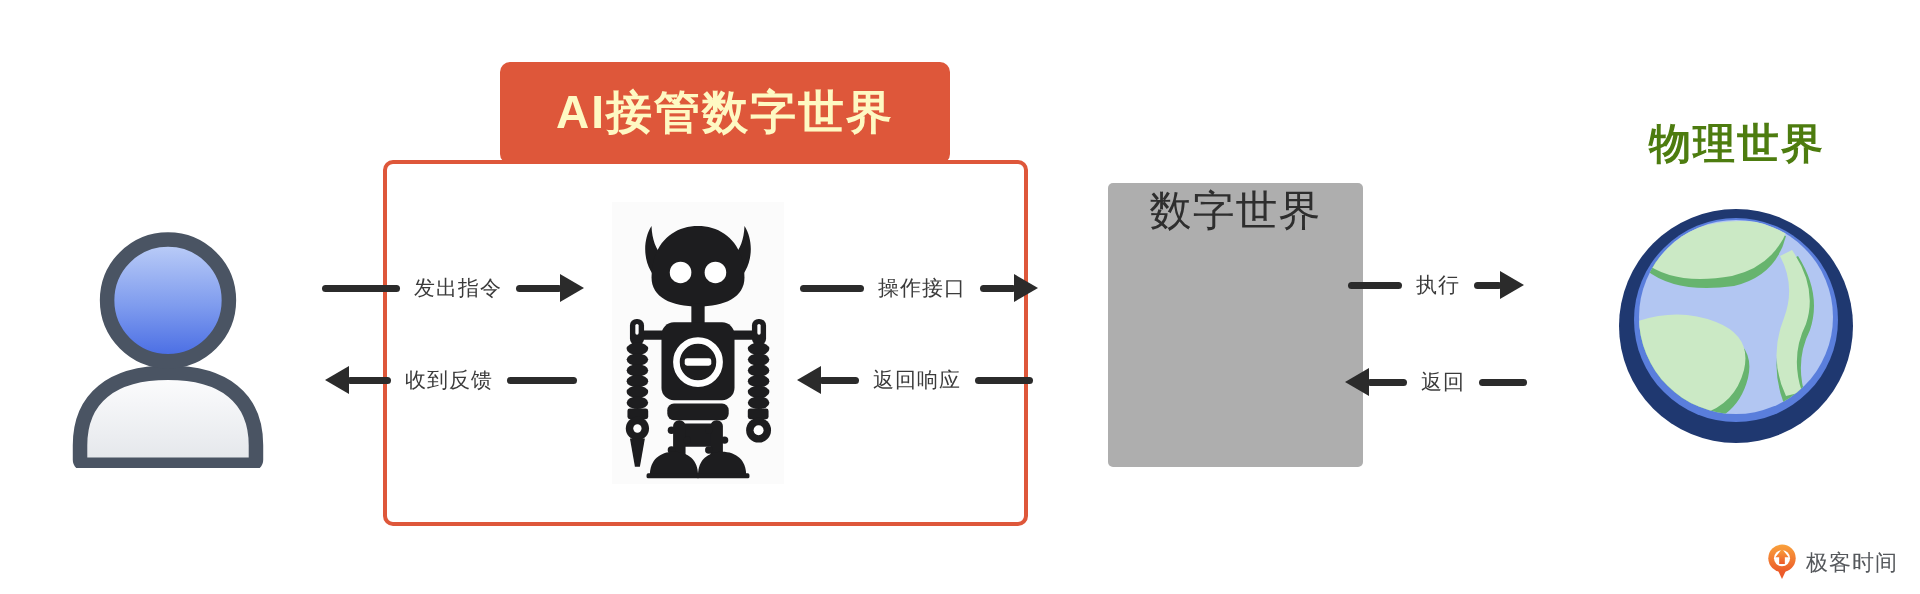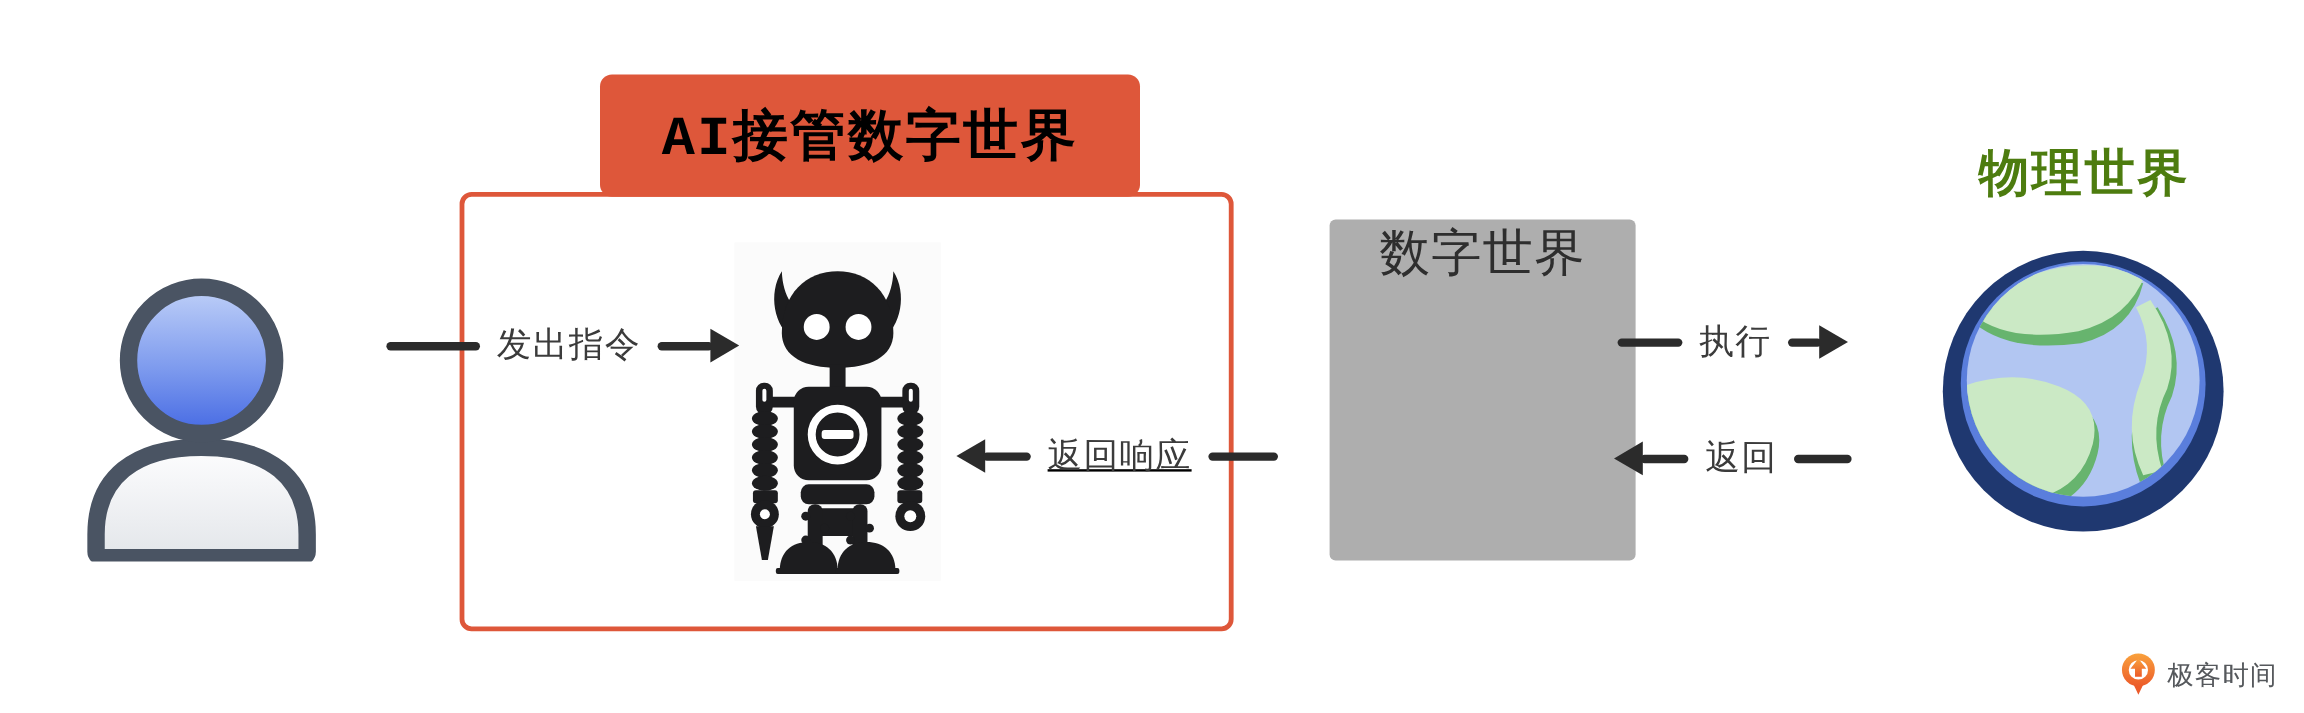--- a/index.html
+++ b/index.html
@@ -8,21 +8,21 @@
     font-family:"Liberation Sans","DejaVu Sans",sans-serif;
   }
   
   .ai-box{
     position:absolute;left:383px;top:160px;width:645px;height:366px;
     border:4px solid #DE573A;border-radius:10px;background:transparent;box-sizing:border-box;
   }
   .ai-title{
     position:absolute;left:500px;top:62px;width:450px;height:102px;
     background:#DE573A;border-radius:10px;display:flex;align-items:center;justify-content:center;
-    color:#000000;font-size:46px;font-weight:bold;letter-spacing:2px;z-index:3;font-family:Liberation Mono, monospace;
+    color:#fef9c3;font-size:46px;font-weight:bold;letter-spacing:2px;z-index:3;
   }
   
   .robot-wrap{position:absolute;left:612px;top:202px;width:172px;height:282px;background:#fbfbfb;
     display:flex;align-items:center;justify-content:center;z-index:2;}
   .robot-wrap svg{width:166px;height:274px;}
   
   .person-wrap{position:absolute;left:52px;top:210px;width:232px;height:258px;}
   .person-wrap svg{width:100%;height:100%;}
   
   .digital-box{
@@ -39,21 +39,21 @@
   .globe-wrap{position:absolute;left:1616px;top:202px;width:240px;height:248px;}
   .globe-wrap svg{width:240px;height:248px;}
   
   .flow{position:absolute;display:flex;align-items:center;gap:14px;height:32px;z-index:4;}
   .seg{height:7px;background:#2b2b2b;border-radius:4px;flex:none;}
   .arrow-r,.arrow-l{display:flex;align-items:center;flex:none;}
   .head-r{width:0;height:0;border-top:14px solid transparent;border-bottom:14px solid transparent;
     border-left:24px solid #2b2b2b;margin-left:-2px;}
   .head-l{width:0;height:0;border-top:14px solid transparent;border-bottom:14px solid transparent;
     border-right:24px solid #2b2b2b;margin-right:-2px;}
-  .flow-label{font-size:29px;color:#3b3b3b;white-space:nowrap;letter-spacing:1px;flex:none;text-align:center;}
+  .flow-label{font-size:21px;color:#3b3b3b;white-space:nowrap;letter-spacing:1px;flex:none;text-align:center;}
   
   .brand{position:absolute;left:1765px;top:543px;display:flex;align-items:center;gap:7px;}
   .brand svg{width:34px;height:40px;}
   .brand-text{font-size:22px;color:#55585c;letter-spacing:1px;}
 </style>
 </head>
 <body>
 
 <div class="canvas">
 
@@ -159,22 +159,38 @@
   </div>
 
   <div class="flow" style="left:322px;top:272px;">
     <div class="seg" style="width:78px;"></div>
     <span class="flow-label">发出指令</span>
     <div class="arrow-r">
       <div class="seg" style="width:46px;"></div>
         <div class="head-r"></div>
     </div>
   </div>
-
-  <div class="flow" style="left:797px;top:364px;text-decoration:underline;">
+  <div class="flow" style="left:325px;top:364px;">
+    <div class="arrow-l">
+      <div class="head-l"></div>
+        <div class="seg" style="width:44px;"></div>
+    </div>
+    <span class="flow-label">收到反馈</span>
+    <div class="seg" style="width:70px;"></div>
+  </div>
+
+  <div class="flow" style="left:800px;top:272px;">
+    <div class="seg" style="width:64px;"></div>
+    <span class="flow-label">操作接口</span>
+    <div class="arrow-r">
+      <div class="seg" style="width:36px;"></div>
+        <div class="head-r"></div>
+    </div>
+  </div>
+  <div class="flow" style="left:797px;top:364px;">
     <div class="arrow-l">
       <div class="head-l"></div>
         <div class="seg" style="width:40px;"></div>
     </div>
     <span class="flow-label">返回响应</span>
     <div class="seg" style="width:58px;"></div>
   </div>
 
   <div class="flow" style="left:1345px;top:366px;">
     <div class="arrow-l">

